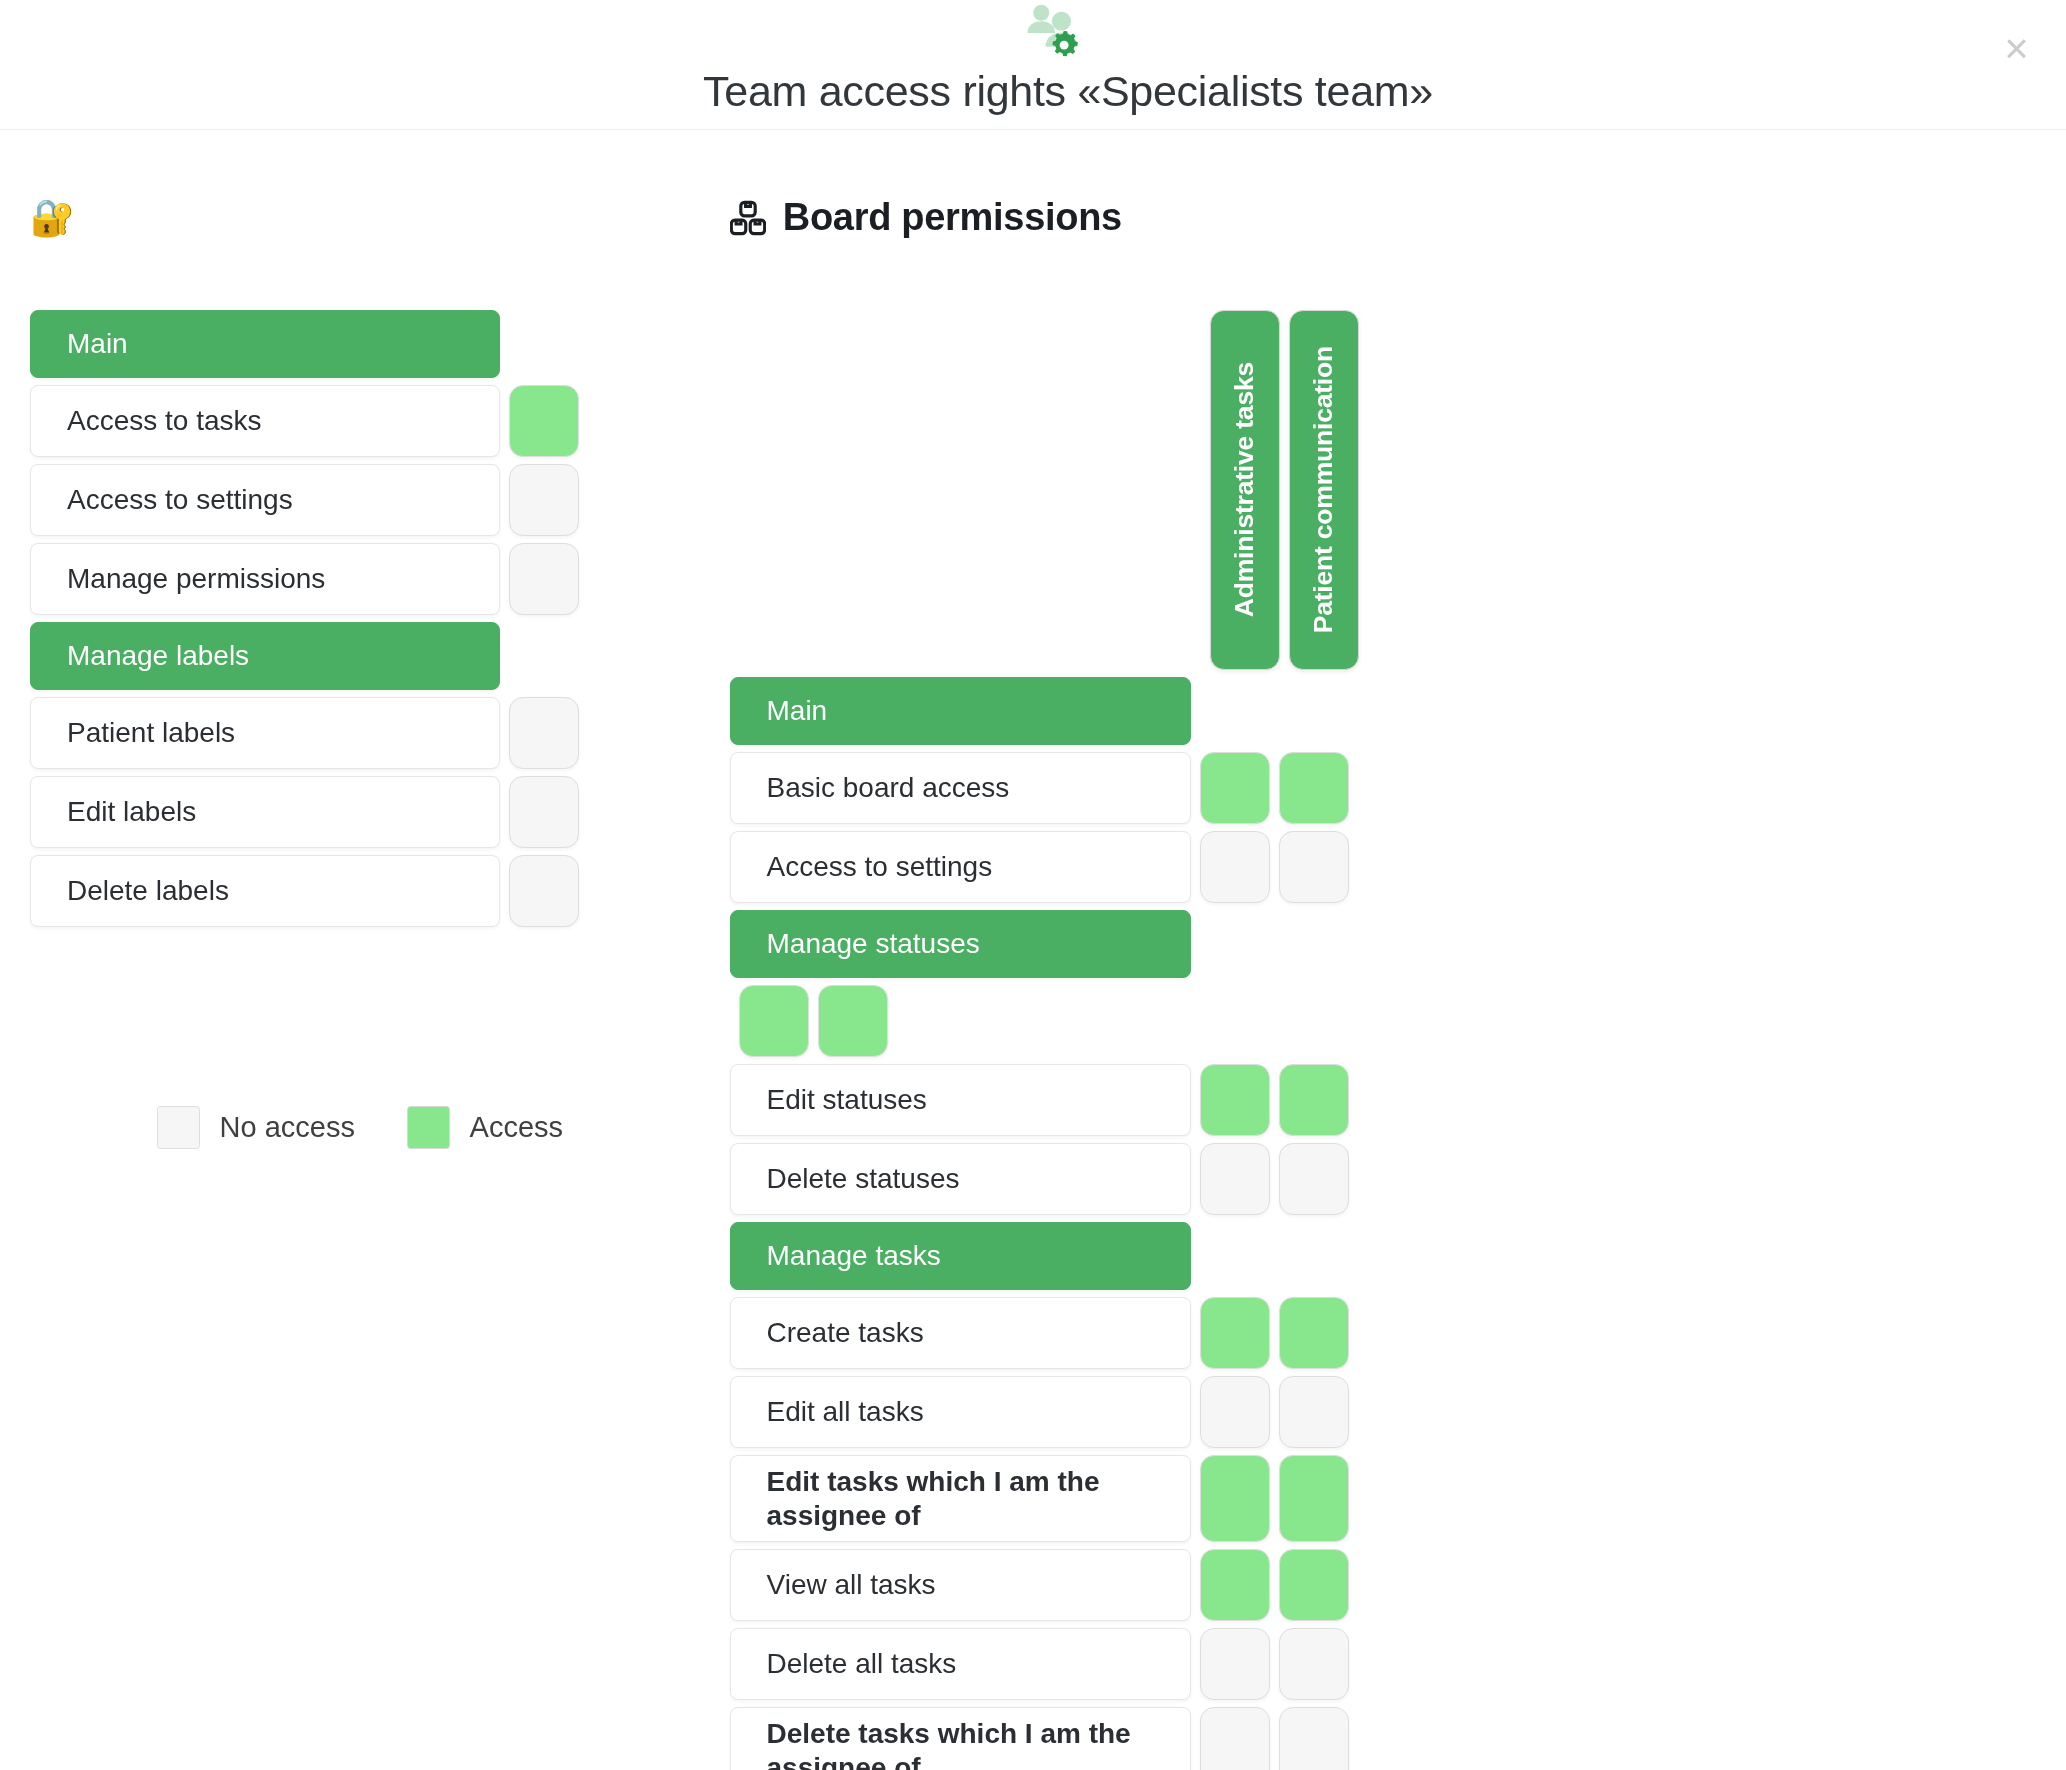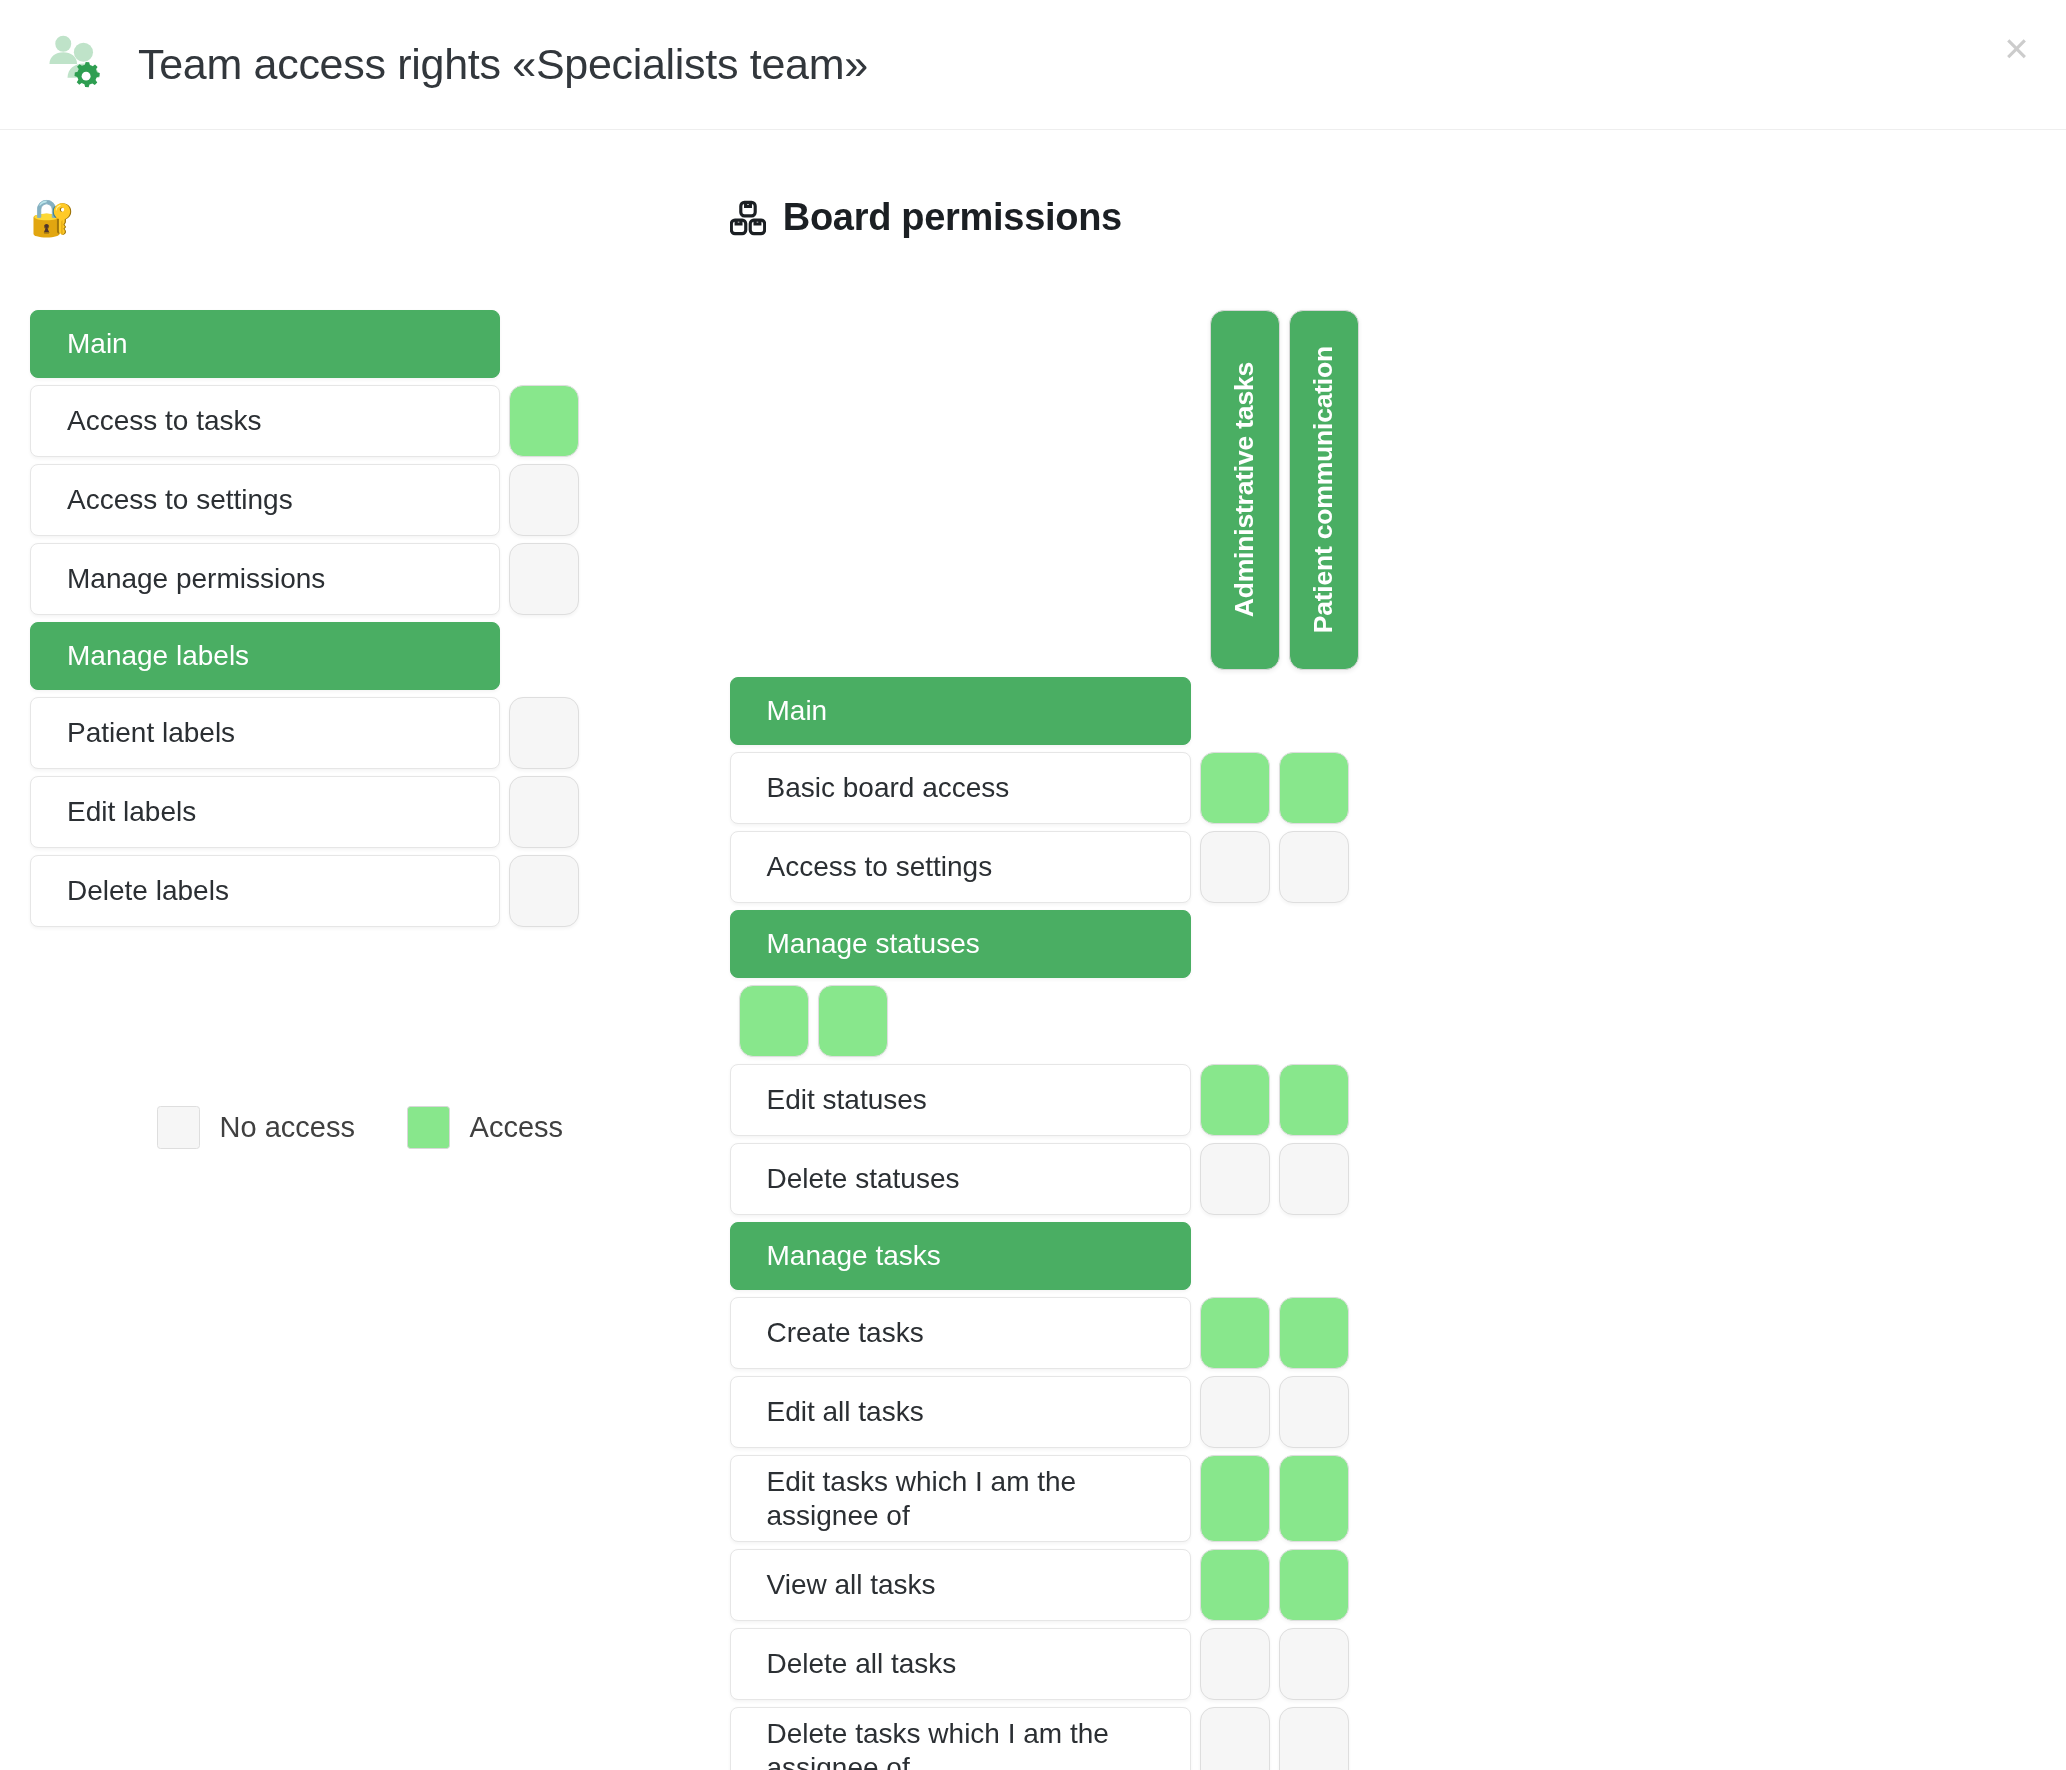--- a/index.html
+++ b/index.html
@@ -22,20 +22,21 @@
   }
 
   
   .modal-header {
     position: relative;
     height: 130px;
     border-bottom: 1.7px solid #eeeeee;
     display: flex;
     align-items: center;
     padding-left: 42px;
+    flex-direction: column;
   }
   .header-icon {
     width: 68px;
     height: 68px;
     flex: 0 0 68px;
     position: relative;
     display: block;
   }
   .header-title {
     margin-left: 28px;
@@ -110,21 +111,21 @@
     background: #ffffff;
     border: 1.7px solid #e6e6e6;
     box-shadow: 0 1.7px 3.5px rgba(0,0,0,0.045);
     display: flex;
     align-items: center;
     font-size: 28px;
     color: #2b2f33;
     padding: 0 0 0 36px;
     min-height: 72px;
   }
-  .perm-label.two-line { min-height: 87px; padding-top: 8px; padding-bottom: 8px; }
+  .perm-label.two-line { min-height: 87px; padding-top: 8px; padding-bottom: 8px; font-weight: bold; }
   .perm-label span { line-height: 1.18; display: block; }
 
   .perm-row.group .perm-label {
     background: #4aae63;
     border-color: #4aae63;
     color: #ffffff;
     font-size: 28px;
     min-height: 68px;
   }
 

